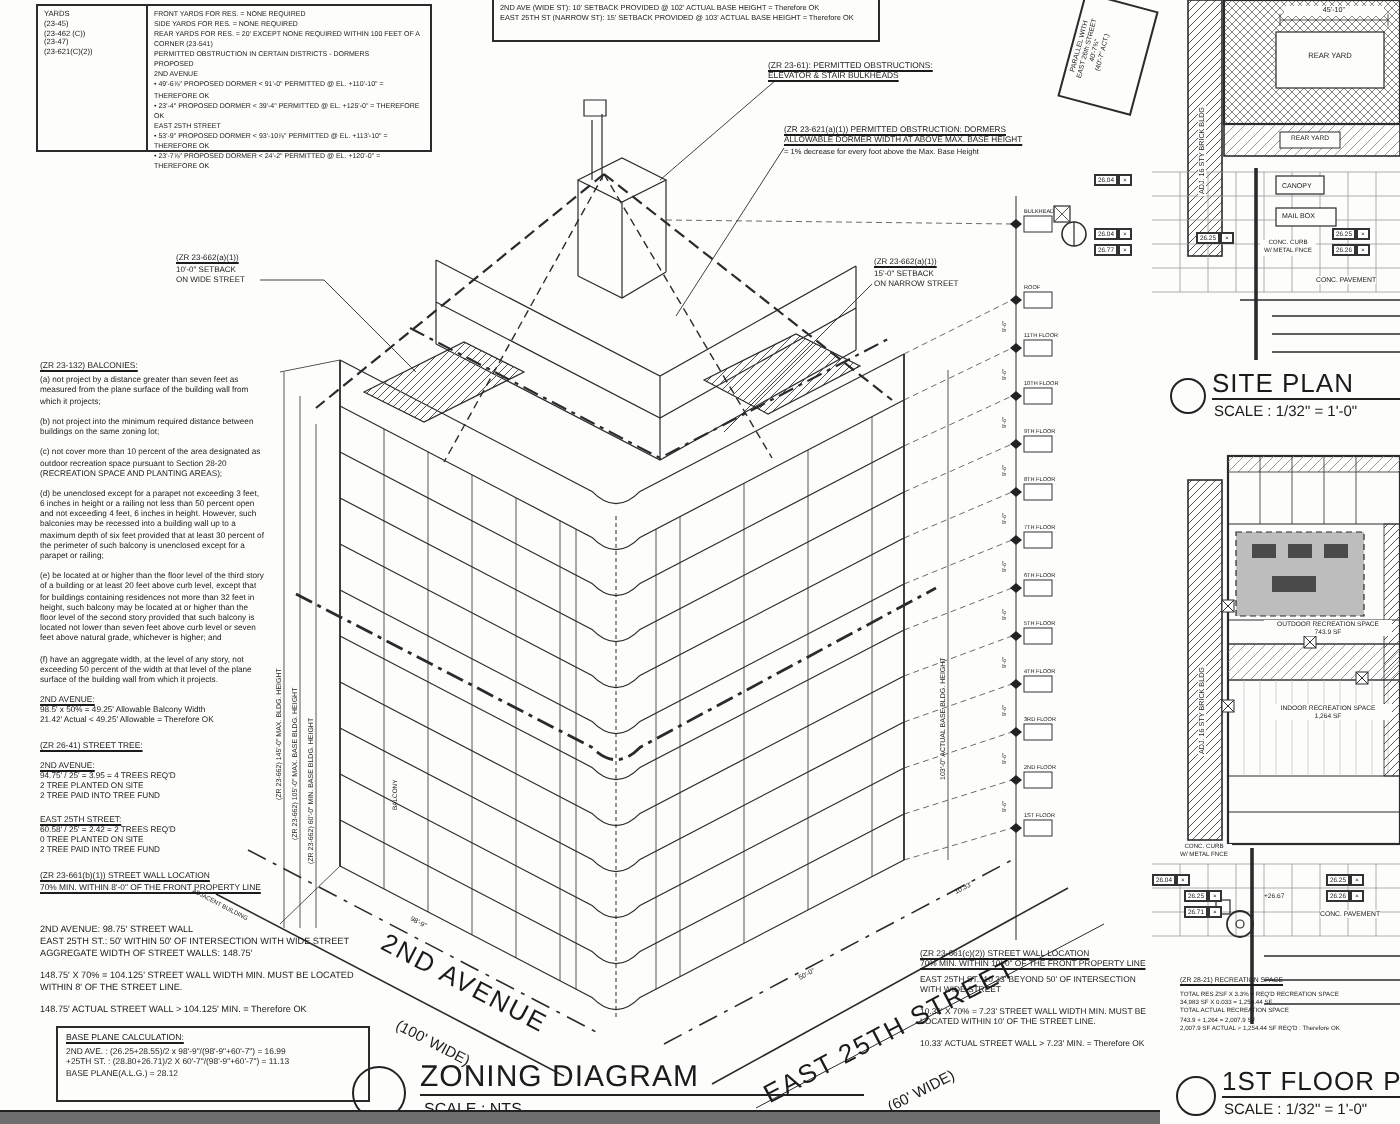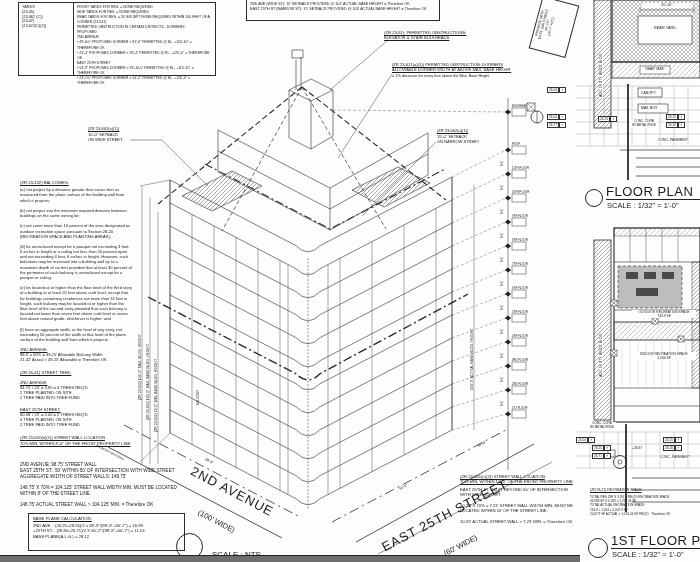--- a/index.html
+++ b/index.html
@@ -321,20 +321,23 @@
 <div class="txt c" style="left:150px;top:462px;width:150px;transform:rotate(27.6deg);">
   <div style="font-size:13px;letter-spacing:1px;">2ND AVENUE</div>
   <div style="font-size:7.5px;">(100' WIDE)</div>
 </div>
 <div class="txt c" style="left:352px;top:486px;width:200px;transform:rotate(-27.6deg);">
   <div style="font-size:13px;letter-spacing:1px;">EAST 25TH STREET</div>
   <div style="font-size:7.5px;">(60' WIDE)</div>
 </div>
 
 <div class="title-circle" style="left:176px;top:533px;width:25px;height:25px;"></div>
+<div style="position:absolute;left:210px;top:530px;width:222px;border-bottom:1px solid #222;">
+  <div style="font-size:15px;letter-spacing:0.5px;">ZONING DIAGRAM</div>
+</div>
 <div class="txt" style="left:212px;top:550px;font-size:8px;">SCALE : NTS</div>
 
 <div class="box" style="left:527px;top:8px;width:52px;height:36px;transform:rotate(-75deg);">
   <div class="txt c" style="left:1px;top:1px;width:50px;font-size:3.4px;line-height:1.2;">PARALLEL WITH
 EAST 26th STREET
 40'-7¾"
 (40'-7" ACT.)</div>
 </div>
 <div class="vtext" style="left:599px;top:98px;font-size:3.6px;background:#fdfdfc;padding:0 1px;">ADJ. 16 STY BRICK BLDG</div>
 <div class="txt c" style="left:640px;top:26px;width:50px;font-size:3.8px;">REAR YARD</div>
@@ -365,21 +368,21 @@
       <b>26.25</b>
       <i>×</i>
     </span>
 <span class="spot" style="left:666px;top:122px;">
       <b>26.26</b>
       <i>×</i>
     </span>
 
 <div class="title-circle" style="left:585px;top:189px;width:16px;height:16px;"></div>
 <div style="position:absolute;left:606px;top:184px;width:94px;border-bottom:1px solid #222;">
-  <div style="font-size:13px;letter-spacing:0.5px;">FLOOR PLAN</div>
+  <div style="font-size:13px;letter-spacing:0.5px;">SITE PLAN</div>
 </div>
 <div class="txt" style="left:607px;top:201px;font-size:7.5px;">SCALE : 1/32" = 1'-0"</div>
 
 <div class="vtext" style="left:599px;top:378px;font-size:3.6px;background:#fdfdfc;padding:0 1px;">ADJ. 16 STY BRICK BLDG</div>
 <div class="txt c" style="left:632px;top:310px;width:64px;font-size:3.3px;background:#fdfdfc;">OUTDOOR RECREATION SPACE
 743.9 SF</div>
 <div class="txt c" style="left:632px;top:352px;width:64px;font-size:3.3px;background:#fdfdfc;">INDOOR RECREATION SPACE
 1,264 SF</div>
 <div class="txt c" style="left:588px;top:422px;width:28px;font-size:3.1px;background:#fdfdfc;">CONC. CURB
 W/ METAL FNCE</div>

